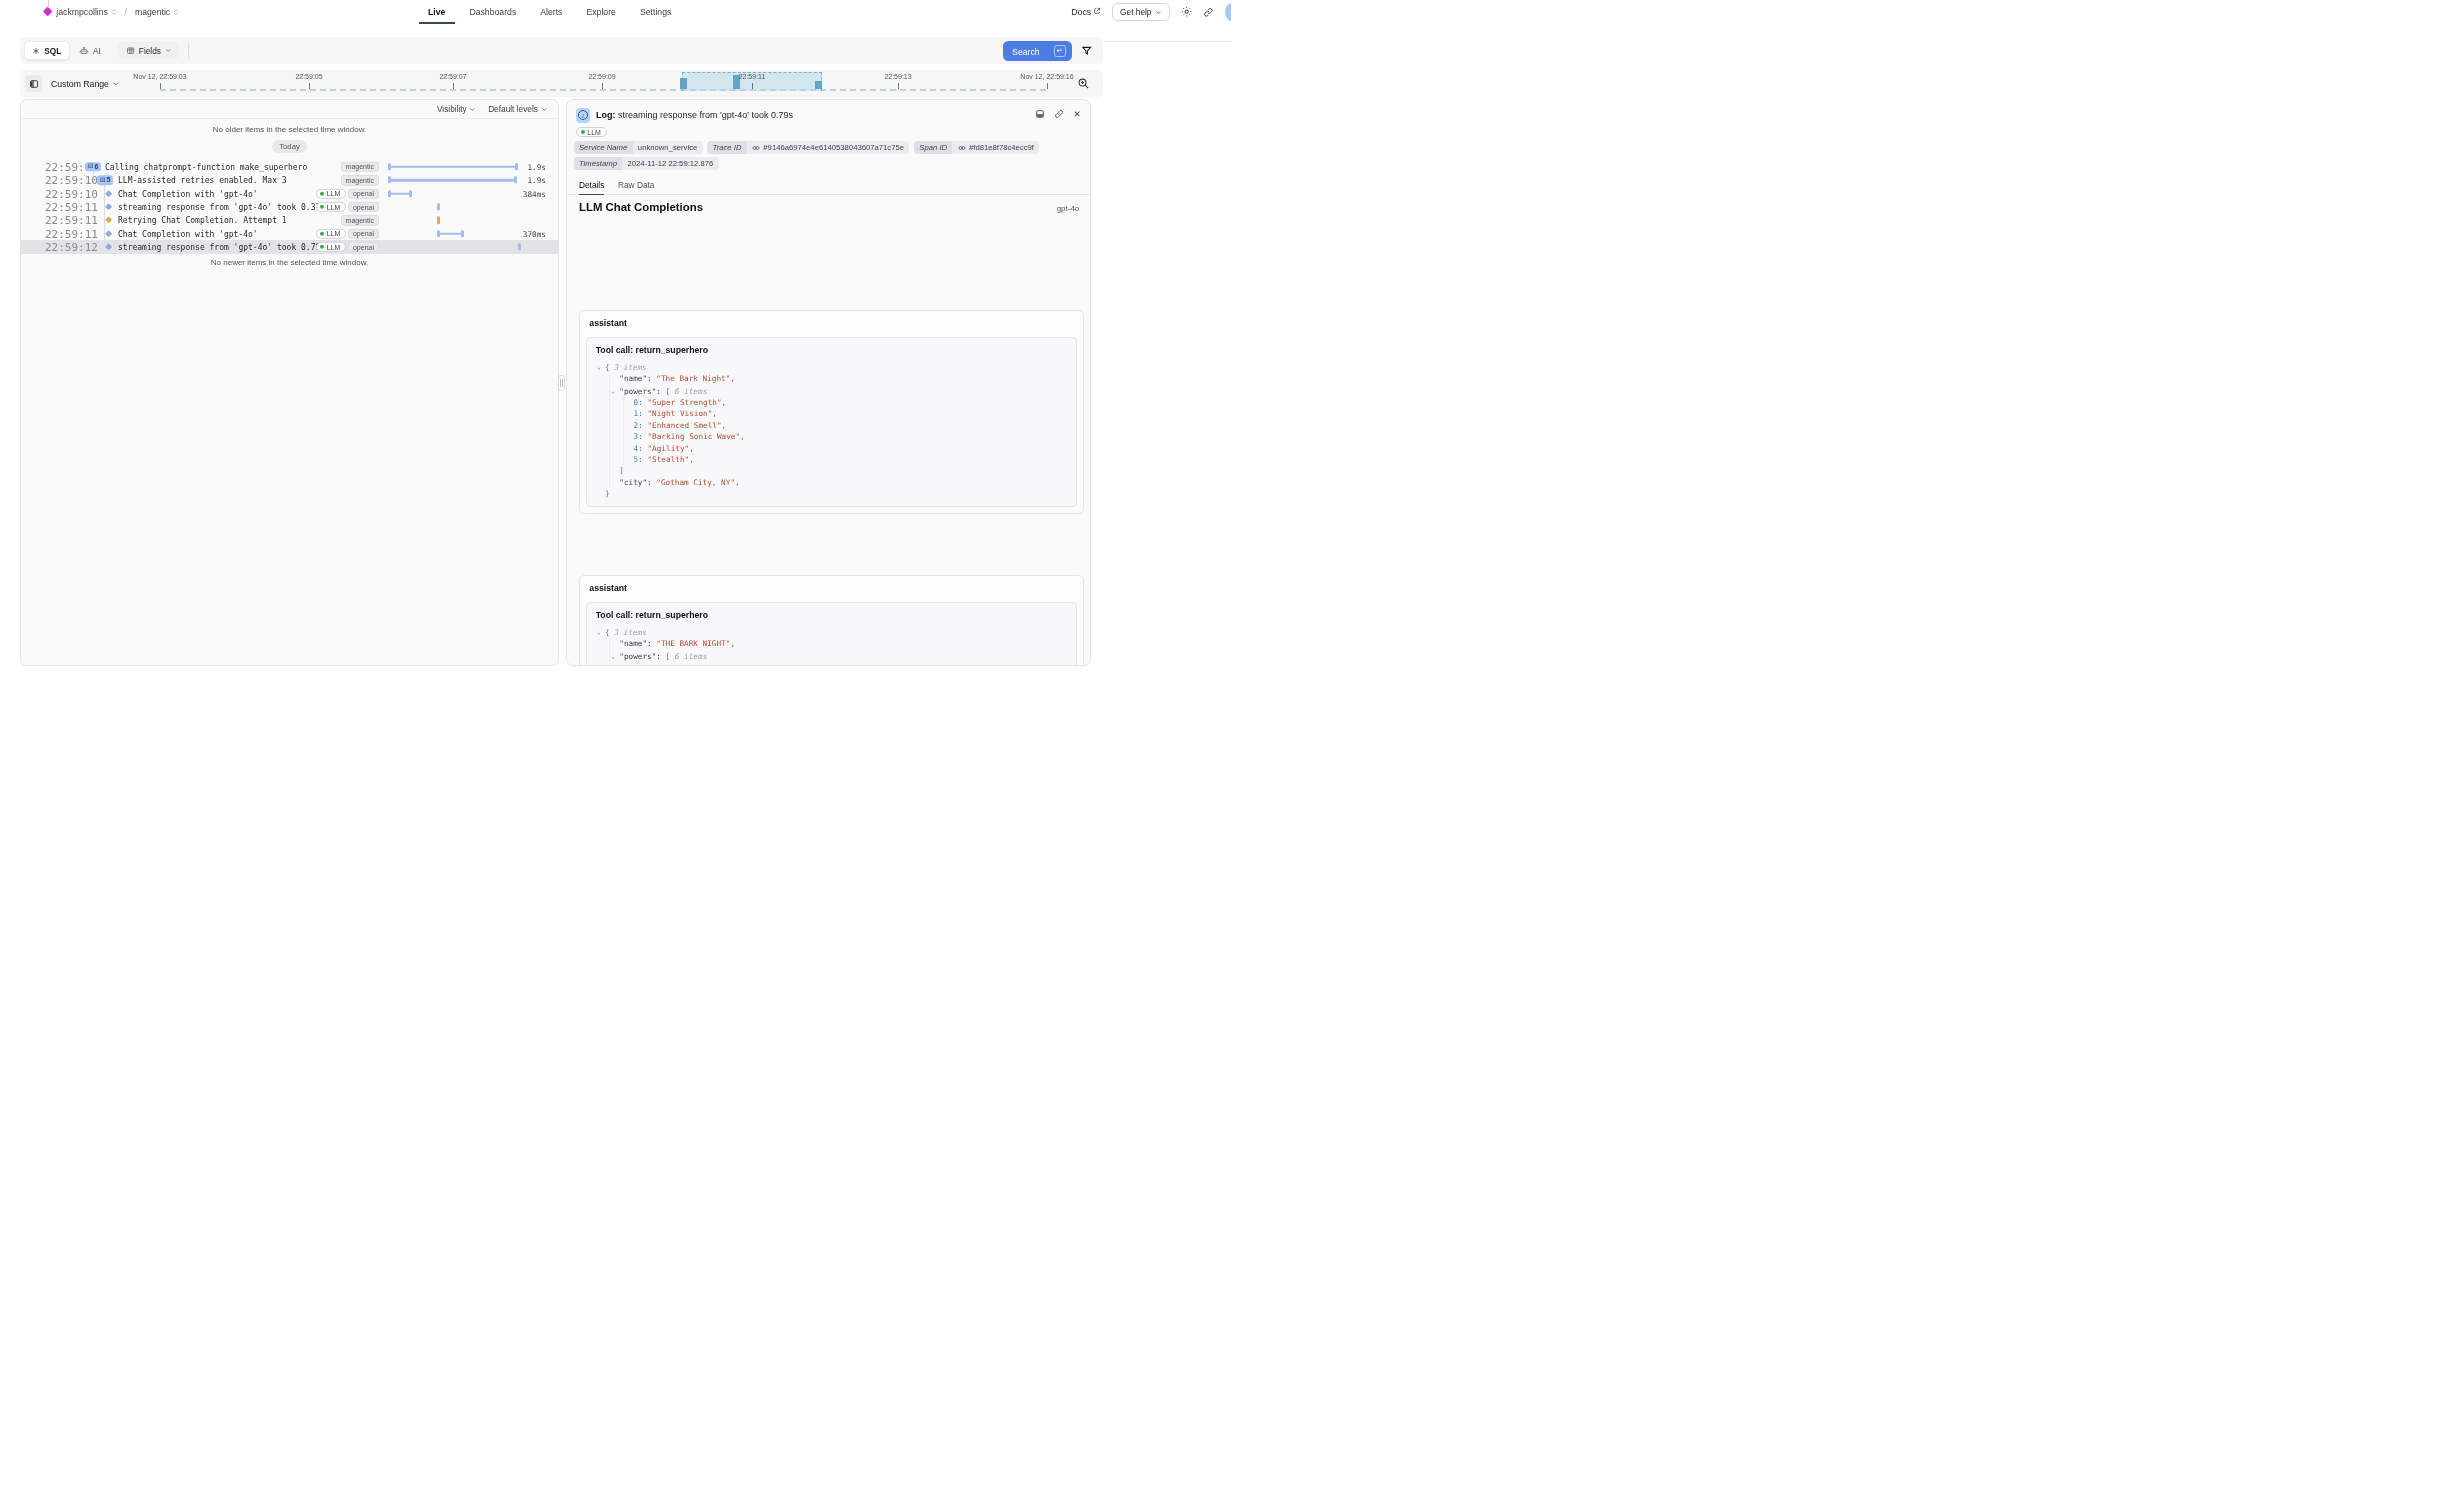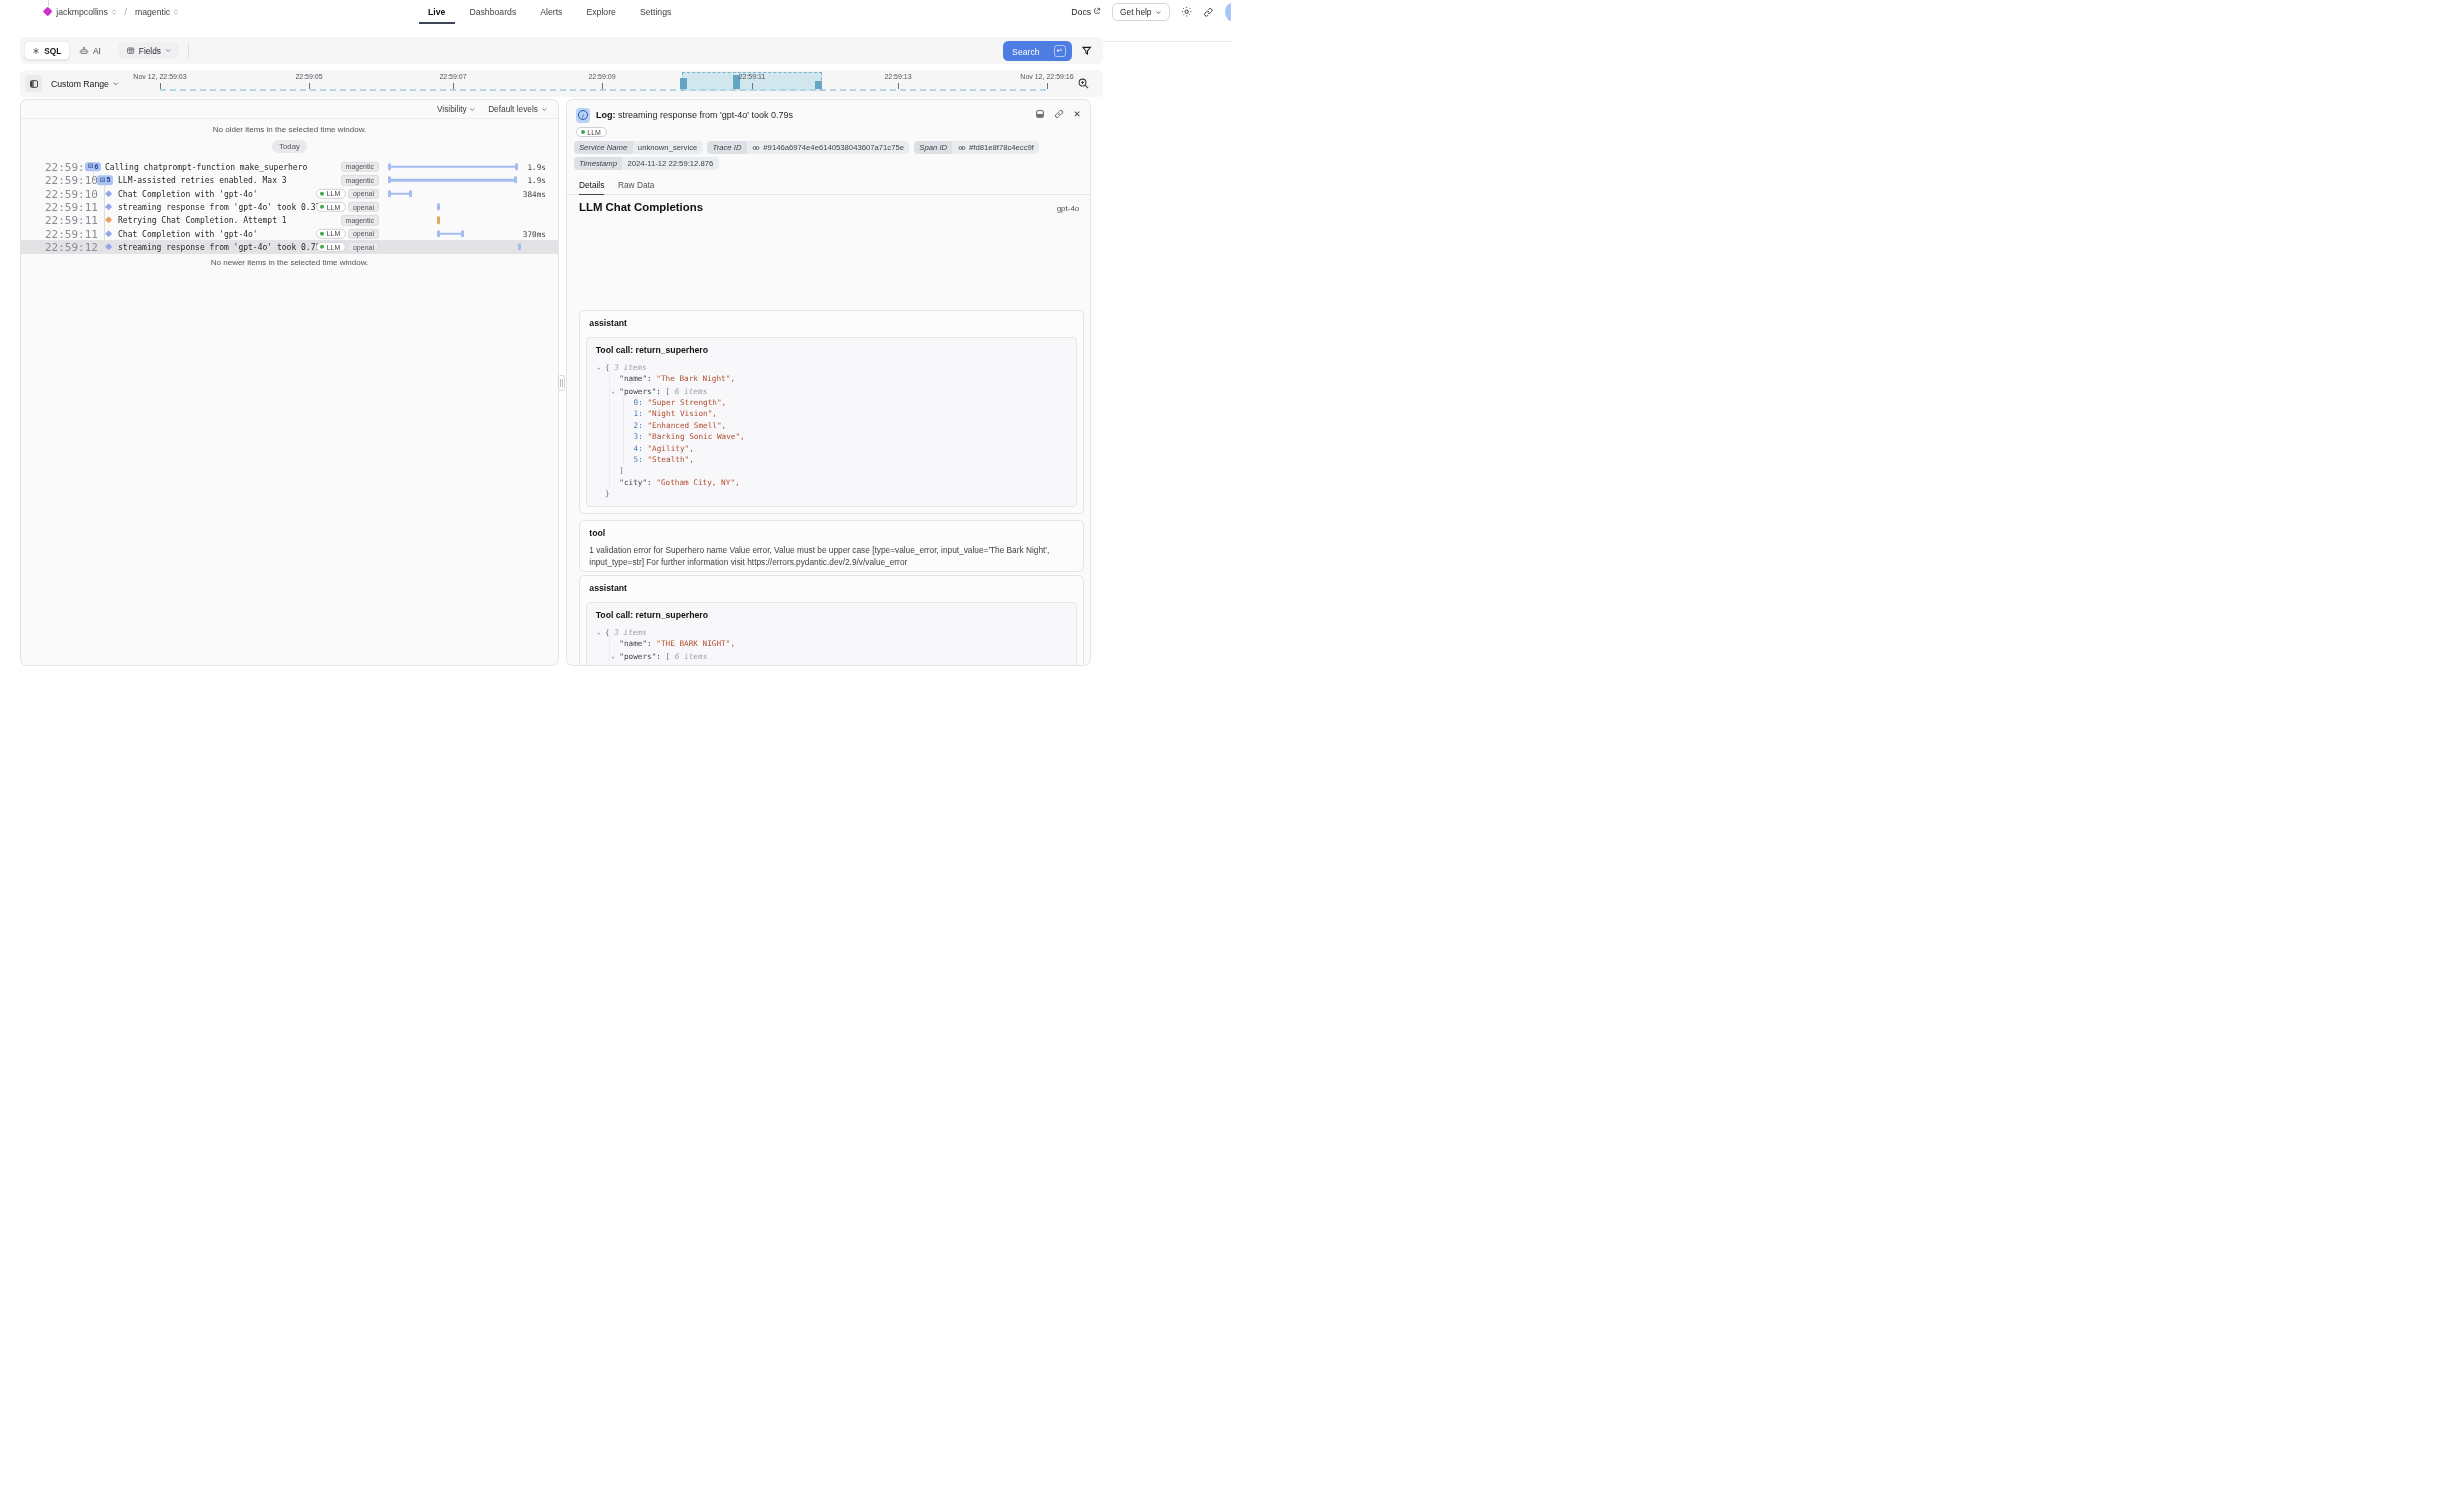--- a/index.html
+++ b/index.html
@@ -523,24 +523,20 @@
             <div><span class="jidx">5:</span> <span class="jstr">"Stealth",</span></div>
           </div>
           <div><span class="jbrace">]</span></div>
           <div><span class="jkey">"city":</span> <span class="jstr">"Gotham City, NY",</span></div>
         </div>
         <div><span class="jbrace">}</span></div>
       </div>
     </div>
   </div>
 
-  <div class="msg-card" style="top:420px; height:52px;">
-    <div class="role">tool</div>
-    <div class="msg-text">1 validation error for Superhero name Value error, Value must be upper case [type=value_error, input_value='The Bark Night', input_type=str] For further information visit https://errors.pydantic.dev/2.9/v/value_error</div>
-  </div>
 
   <div class="msg-card" style="top:475px; height:107px;">
     <div class="role">assistant</div>
     <div class="tool-card" style="top:26px; height:80px;">
       <div class="tool-title">Tool call: return_superhero</div>
       <div class="json">
         <div><span class="chev">⌄</span><span class="jbrace">{</span> <span class="jmeta">3 items</span></div>
         <div class="jgroup">
           <div><span class="jkey">"name":</span> <span class="jstr">"THE BARK NIGHT",</span></div>
           <div><span class="chev">⌄</span><span class="jkey">"powers":</span> <span class="jbrace">[</span> <span class="jmeta">6 items</span></div>

